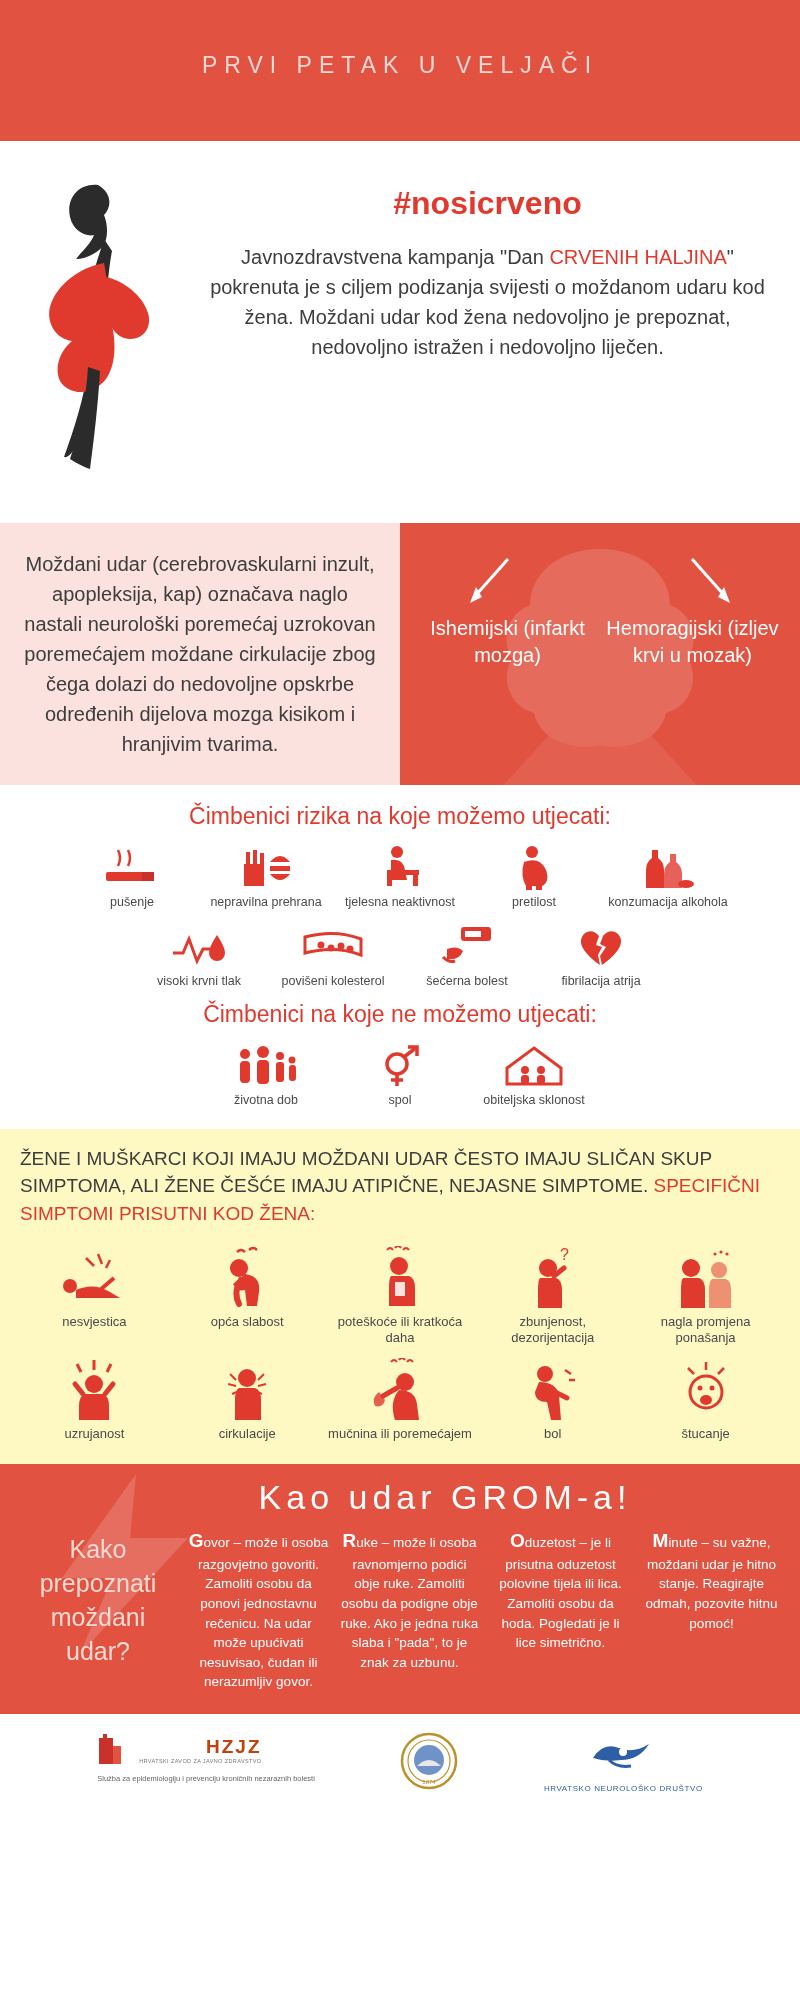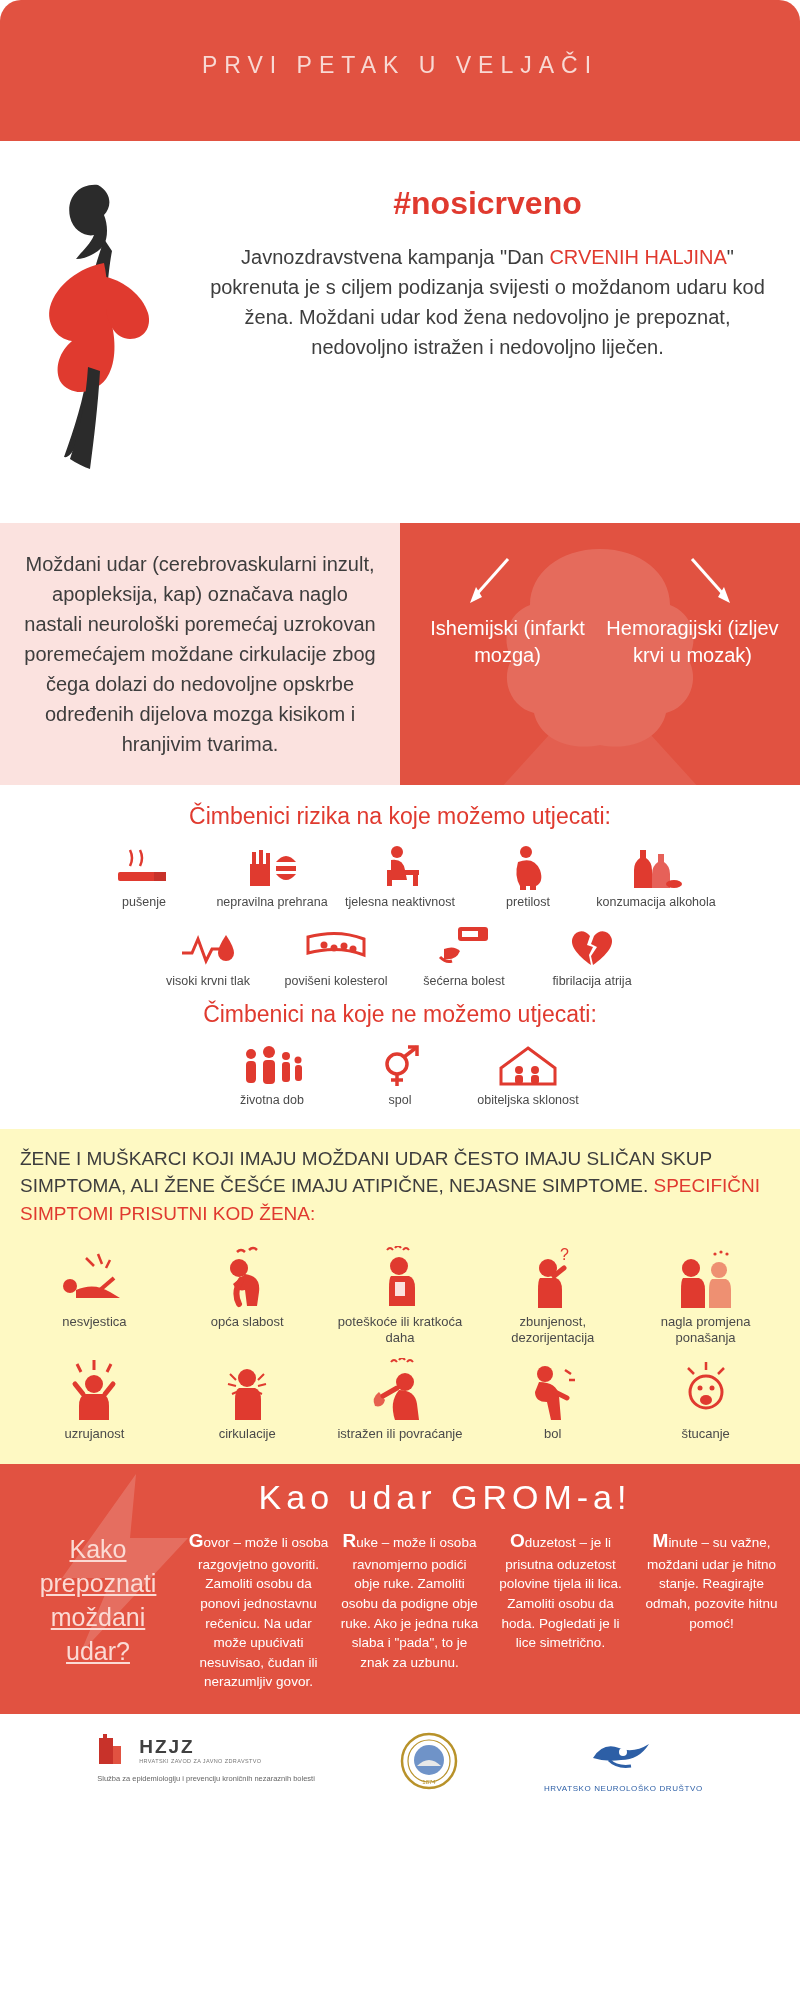--- a/index.html
+++ b/index.html
@@ -7,21 +7,20 @@
     width: 800px;
     background: #ffffff;
     font-family: "Liberation Sans", sans-serif;
   }
   .page {
     width: 800px;
     min-height: 2000px;
     background: #ffffff;
     position: relative;
     overflow: hidden;
-    border-radius: 21px;
   }
 
   
   .header {
     background: #e15241;
     color: #ffffff;
     padding: 52px 30px 44px 30px;
     text-align: center;
   }
   .header .kicker {
@@ -130,20 +129,21 @@
   }
   .risks h3 {
     color: #e03a2f;
     font-size: 23px;
     font-weight: 400;
     margin-bottom: 12px;
   }
   .icon-row {
     display: flex;
     justify-content: center;
+    gap: 6px;
     margin-bottom: 10px;
     flex-wrap: nowrap;
   }
   .icon-cell {
     width: 128px;
     text-align: center;
   }
   .icon-cell .glyph {
     height: 48px;
     display: flex;
@@ -224,21 +224,20 @@
     gap: 10px;
   }
   .grom-q {
     width: 160px;
     flex: 0 0 160px;
     font-size: 25px;
     line-height: 1.35;
     color: #fbdad4;
     padding-top: 6px;
     text-align: center;
-    text-decoration: underline;
   }
   .grom-col {
     flex: 1;
     font-size: 13.5px;
     line-height: 1.45;
     text-align: center;
     color: #ffffff;
   }
   .grom-col .big {
     font-size: 19px;
@@ -259,22 +258,23 @@
     display: flex;
     align-items: center;
     gap: 8px;
   }
   .logo-hzjz .name {
     text-align: left;
   }
   .logo-hzjz .name .big {
     font-size: 19px;
     letter-spacing: 2px;
-    color: #404040;
+    color: #c2410c;
     font-weight: bold;
+    text-align: right;
   }
   .logo-hzjz .name .small {
     font-size: 5.5px;
     color: #777;
     letter-spacing: .4px;
   }
   .logo-caption {
     font-size: 7.5px;
     color: #666;
     margin-top: 6px;
@@ -586,21 +586,21 @@
       <div class="sym-cell">
         <div class="glyph">
           <svg width="70" height="62" viewBox="0 0 70 62" aria-hidden="true">
             <path d="M26 4 q3-4 6 0 M34 2 q3-4 6 0 M42 4 q3-4 6 0" stroke="#e03a2f" stroke-width="2" fill="none"></path>
             <circle cx="40" cy="24" r="9" fill="#e03a2f"></circle>
             <path d="M34 32 q16 0 18 14 l2 16 h-24 q-6-18 4-30 z" fill="#e03a2f"></path>
             <path d="M32 30 l-14 8" stroke="#e03a2f" stroke-width="5" stroke-linecap="round"></path>
             <path d="M14 34 q-8 6-4 14 q8 2 10-6 z" fill="#e03a2f" opacity="0.8"></path>
           </svg>
         </div>
-        <div class="cap">istražen ili povraćanje</div>
+        <div class="cap">mučnina ili poremećajem</div>
       </div>
       <div class="sym-cell">
         <div class="glyph">
           <svg width="56" height="62" viewBox="0 0 56 62" aria-hidden="true">
             <circle cx="20" cy="16" r="8" fill="#e03a2f"></circle>
             <path d="M14 24 q18 0 20 14 l2 24 h-10 l-4-18 q-12 0-12-10 z" fill="#e03a2f"></path>
             <path d="M30 34 l12 6" stroke="#e03a2f" stroke-width="5" stroke-linecap="round"></path>
             <path d="M40 12 l6 4 M44 22 l6 0" stroke="#e03a2f" stroke-width="2.5"></path>
           </svg>
         </div>

